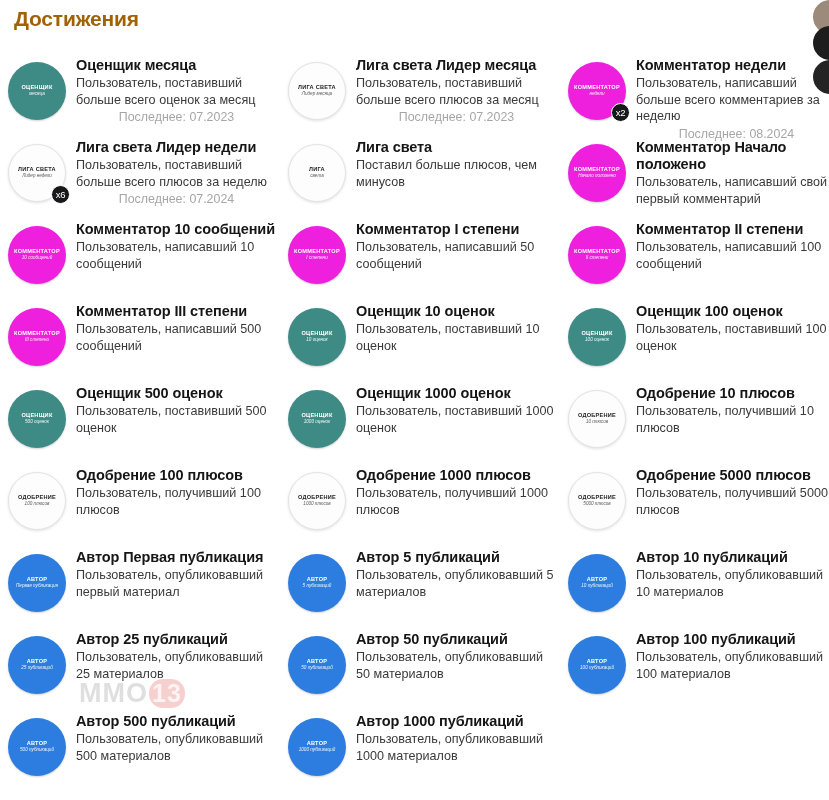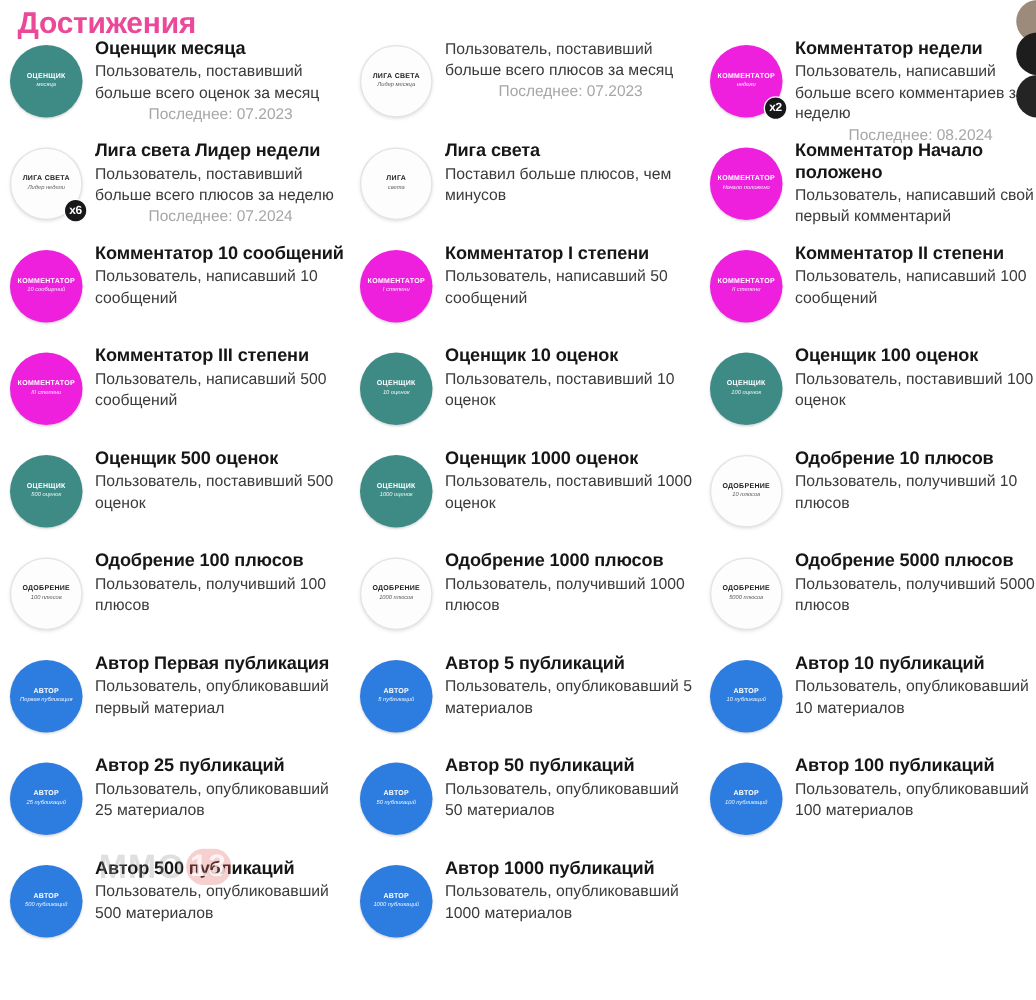--- a/index.html
+++ b/index.html
@@ -14,33 +14,33 @@
   .page {
     position: relative;
     width: 829px;
     height: 800px;
     background: #ffffff;
     overflow: hidden;
   }
 
   
   .page-title {
-    font-size: 24px;
+    font-size: 21px;
     font-weight: bold;
-    color: #ec4899;
+    color: #a16207;
     letter-spacing: -0.2px;
     padding: 6px 0 0 14px;
     margin: 0;
     line-height: 26px;
   }
 
   
   .ach-grid {
     position: absolute;
-    top: 26px;
+    top: 52px;
     left: 0;
     width: 829px;
     display: grid;
     grid-template-columns: 269px 269px 269px;
     column-gap: 11px;
     row-gap: 0;
     padding-left: 8px;
   }
 
   .ach-item {
@@ -106,21 +106,21 @@
     position: absolute;
     right: -4px;
     bottom: -2px;
     min-width: 19px;
     height: 19px;
     padding: 0 3px;
     border-radius: 50%;
     background: #18181a;
     color: #ffffff;
     font-size: 9.5px;
-    font-weight: bold;
+    font-weight: normal;
     display: flex;
     align-items: center;
     justify-content: center;
     border: 1.5px solid #ffffff;
     letter-spacing: -0.2px;
   }
 
   
   .ach-text {
     flex: 1 1 auto;
@@ -218,20 +218,21 @@
         </div>
       </div>
       <div class="ach-item">
         <div class="medal-wrap">
           <div class="medal white">
             <div class="medal-top">ЛИГА СВЕТА</div>
             <div class="medal-sub">Лидер месяца</div>
           </div>
         </div>
         <div class="ach-text">
+          <div class="ach-name">Лига света Лидер месяца</div>
           <div class="ach-desc">Пользователь, поставивший больше всего плюсов за месяц</div>
           <div class="ach-last">Последнее: 07.2023</div>
         </div>
       </div>
       <div class="ach-item">
         <div class="medal-wrap">
           <div class="medal magenta">
             <div class="medal-top">КОММЕНТАТОР</div>
             <div class="medal-sub">недели</div>
           </div>

